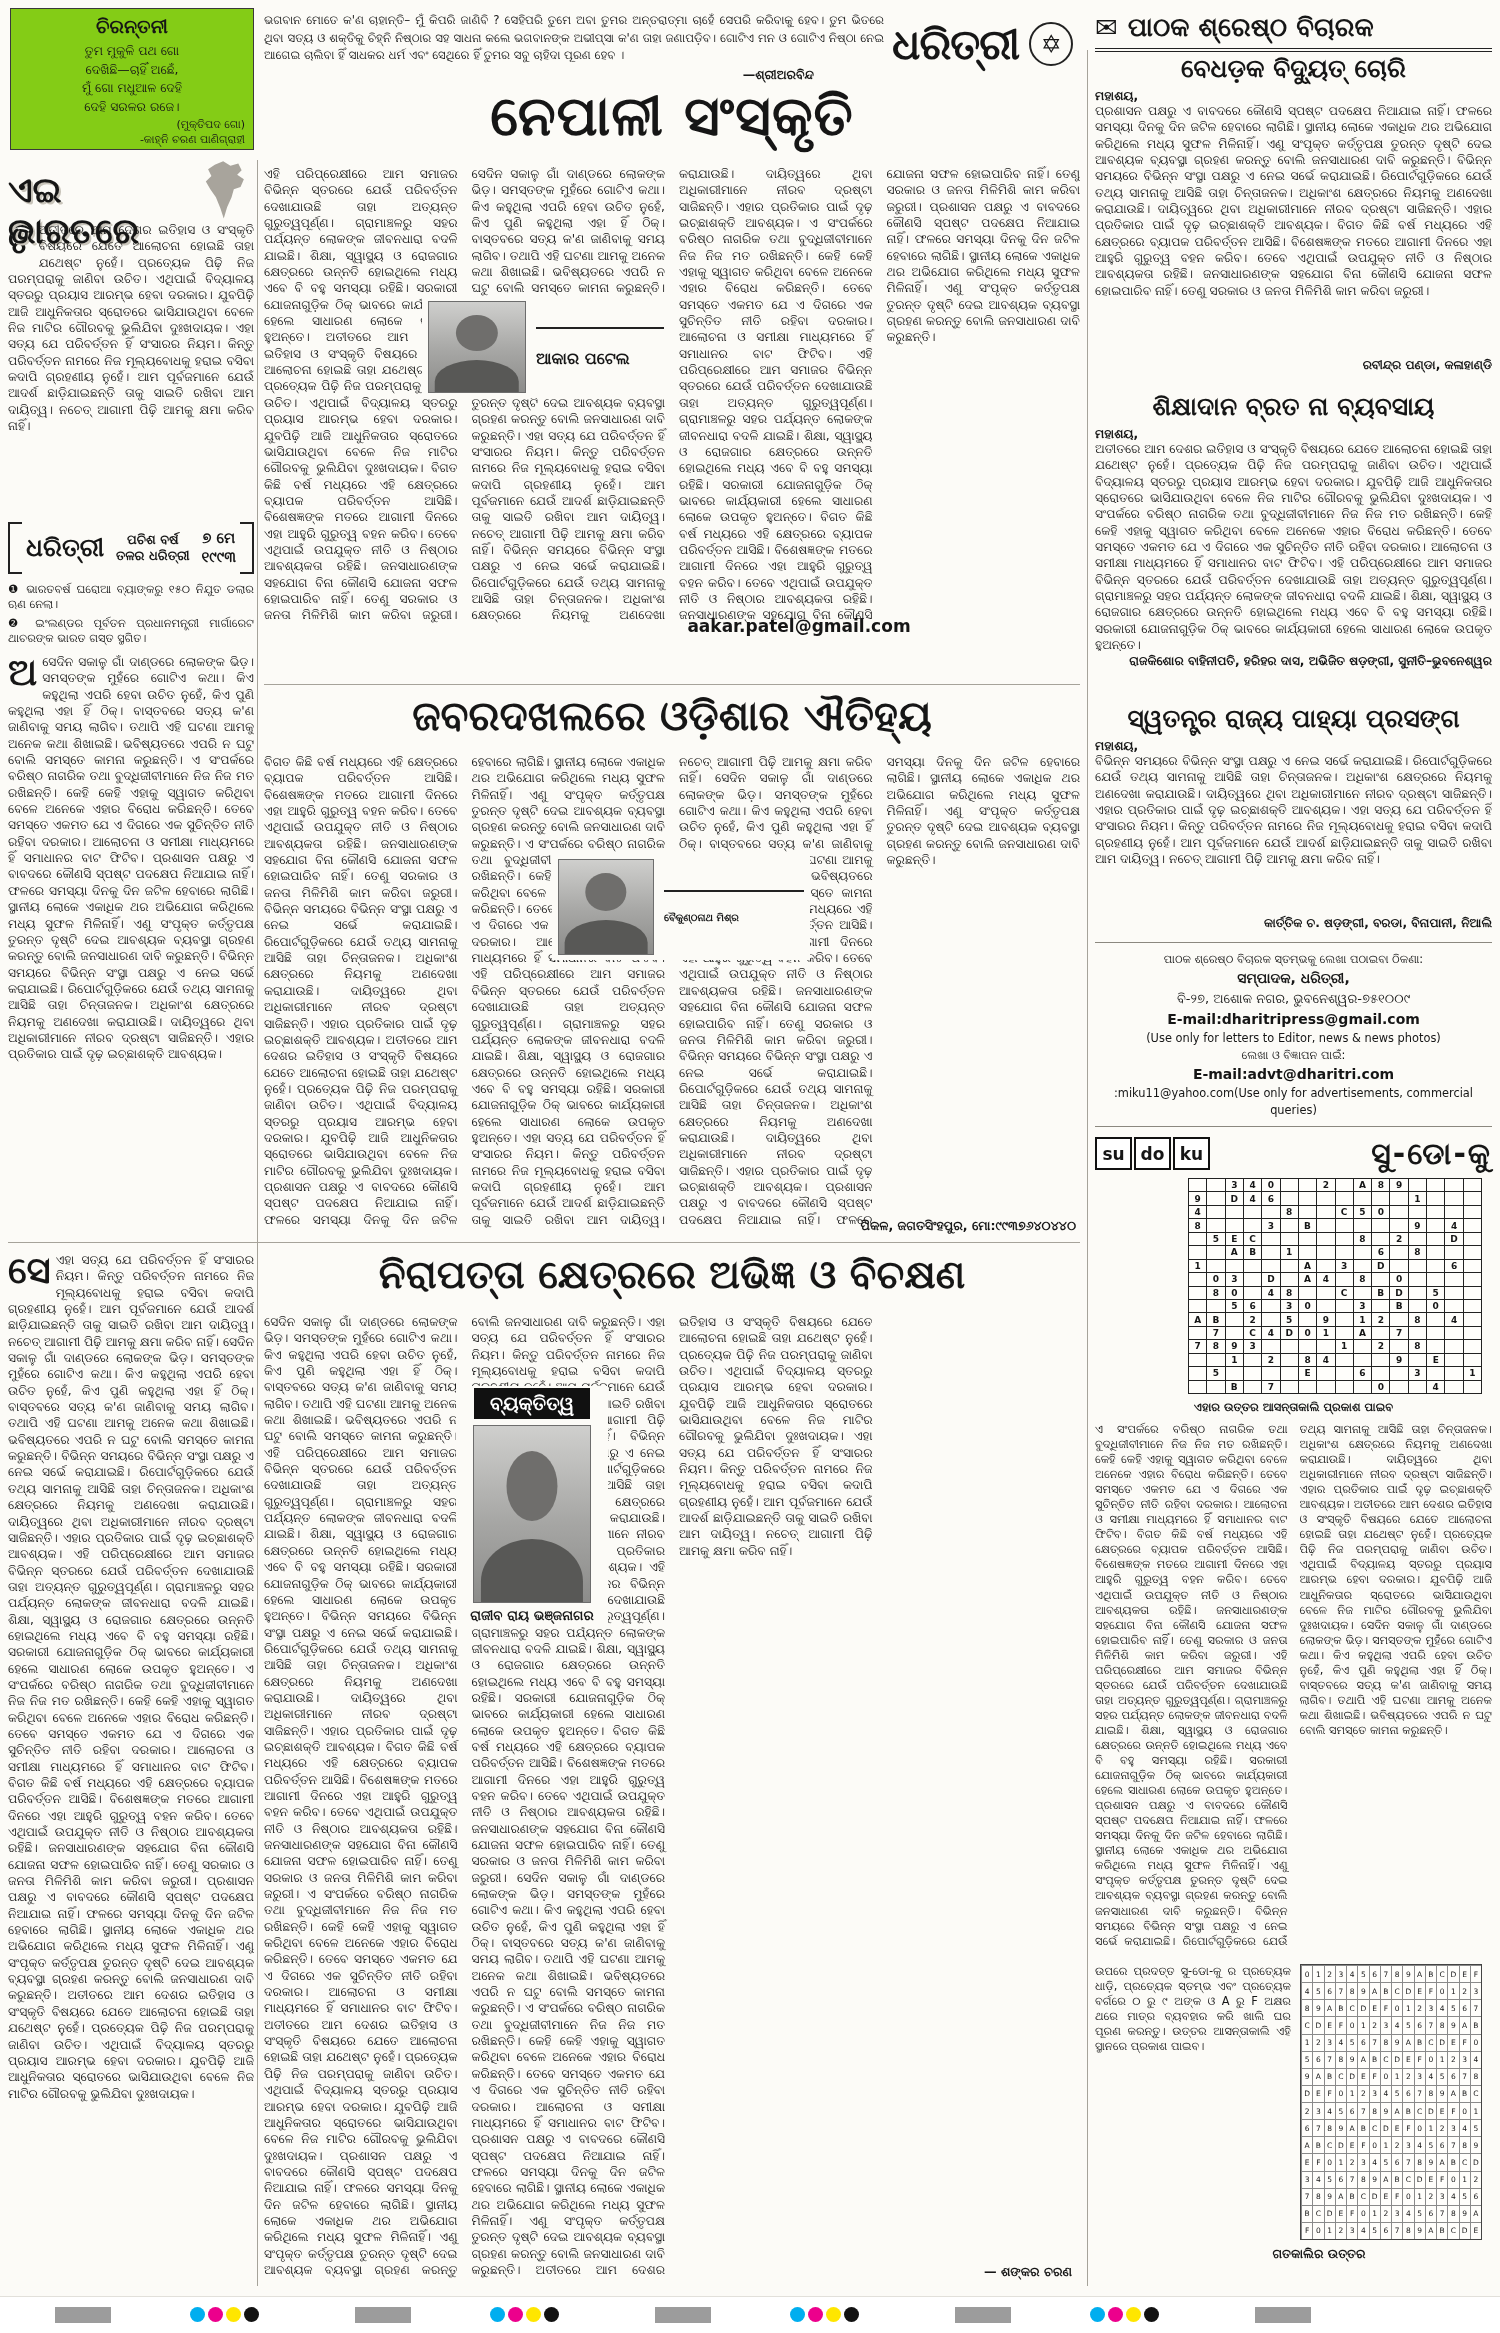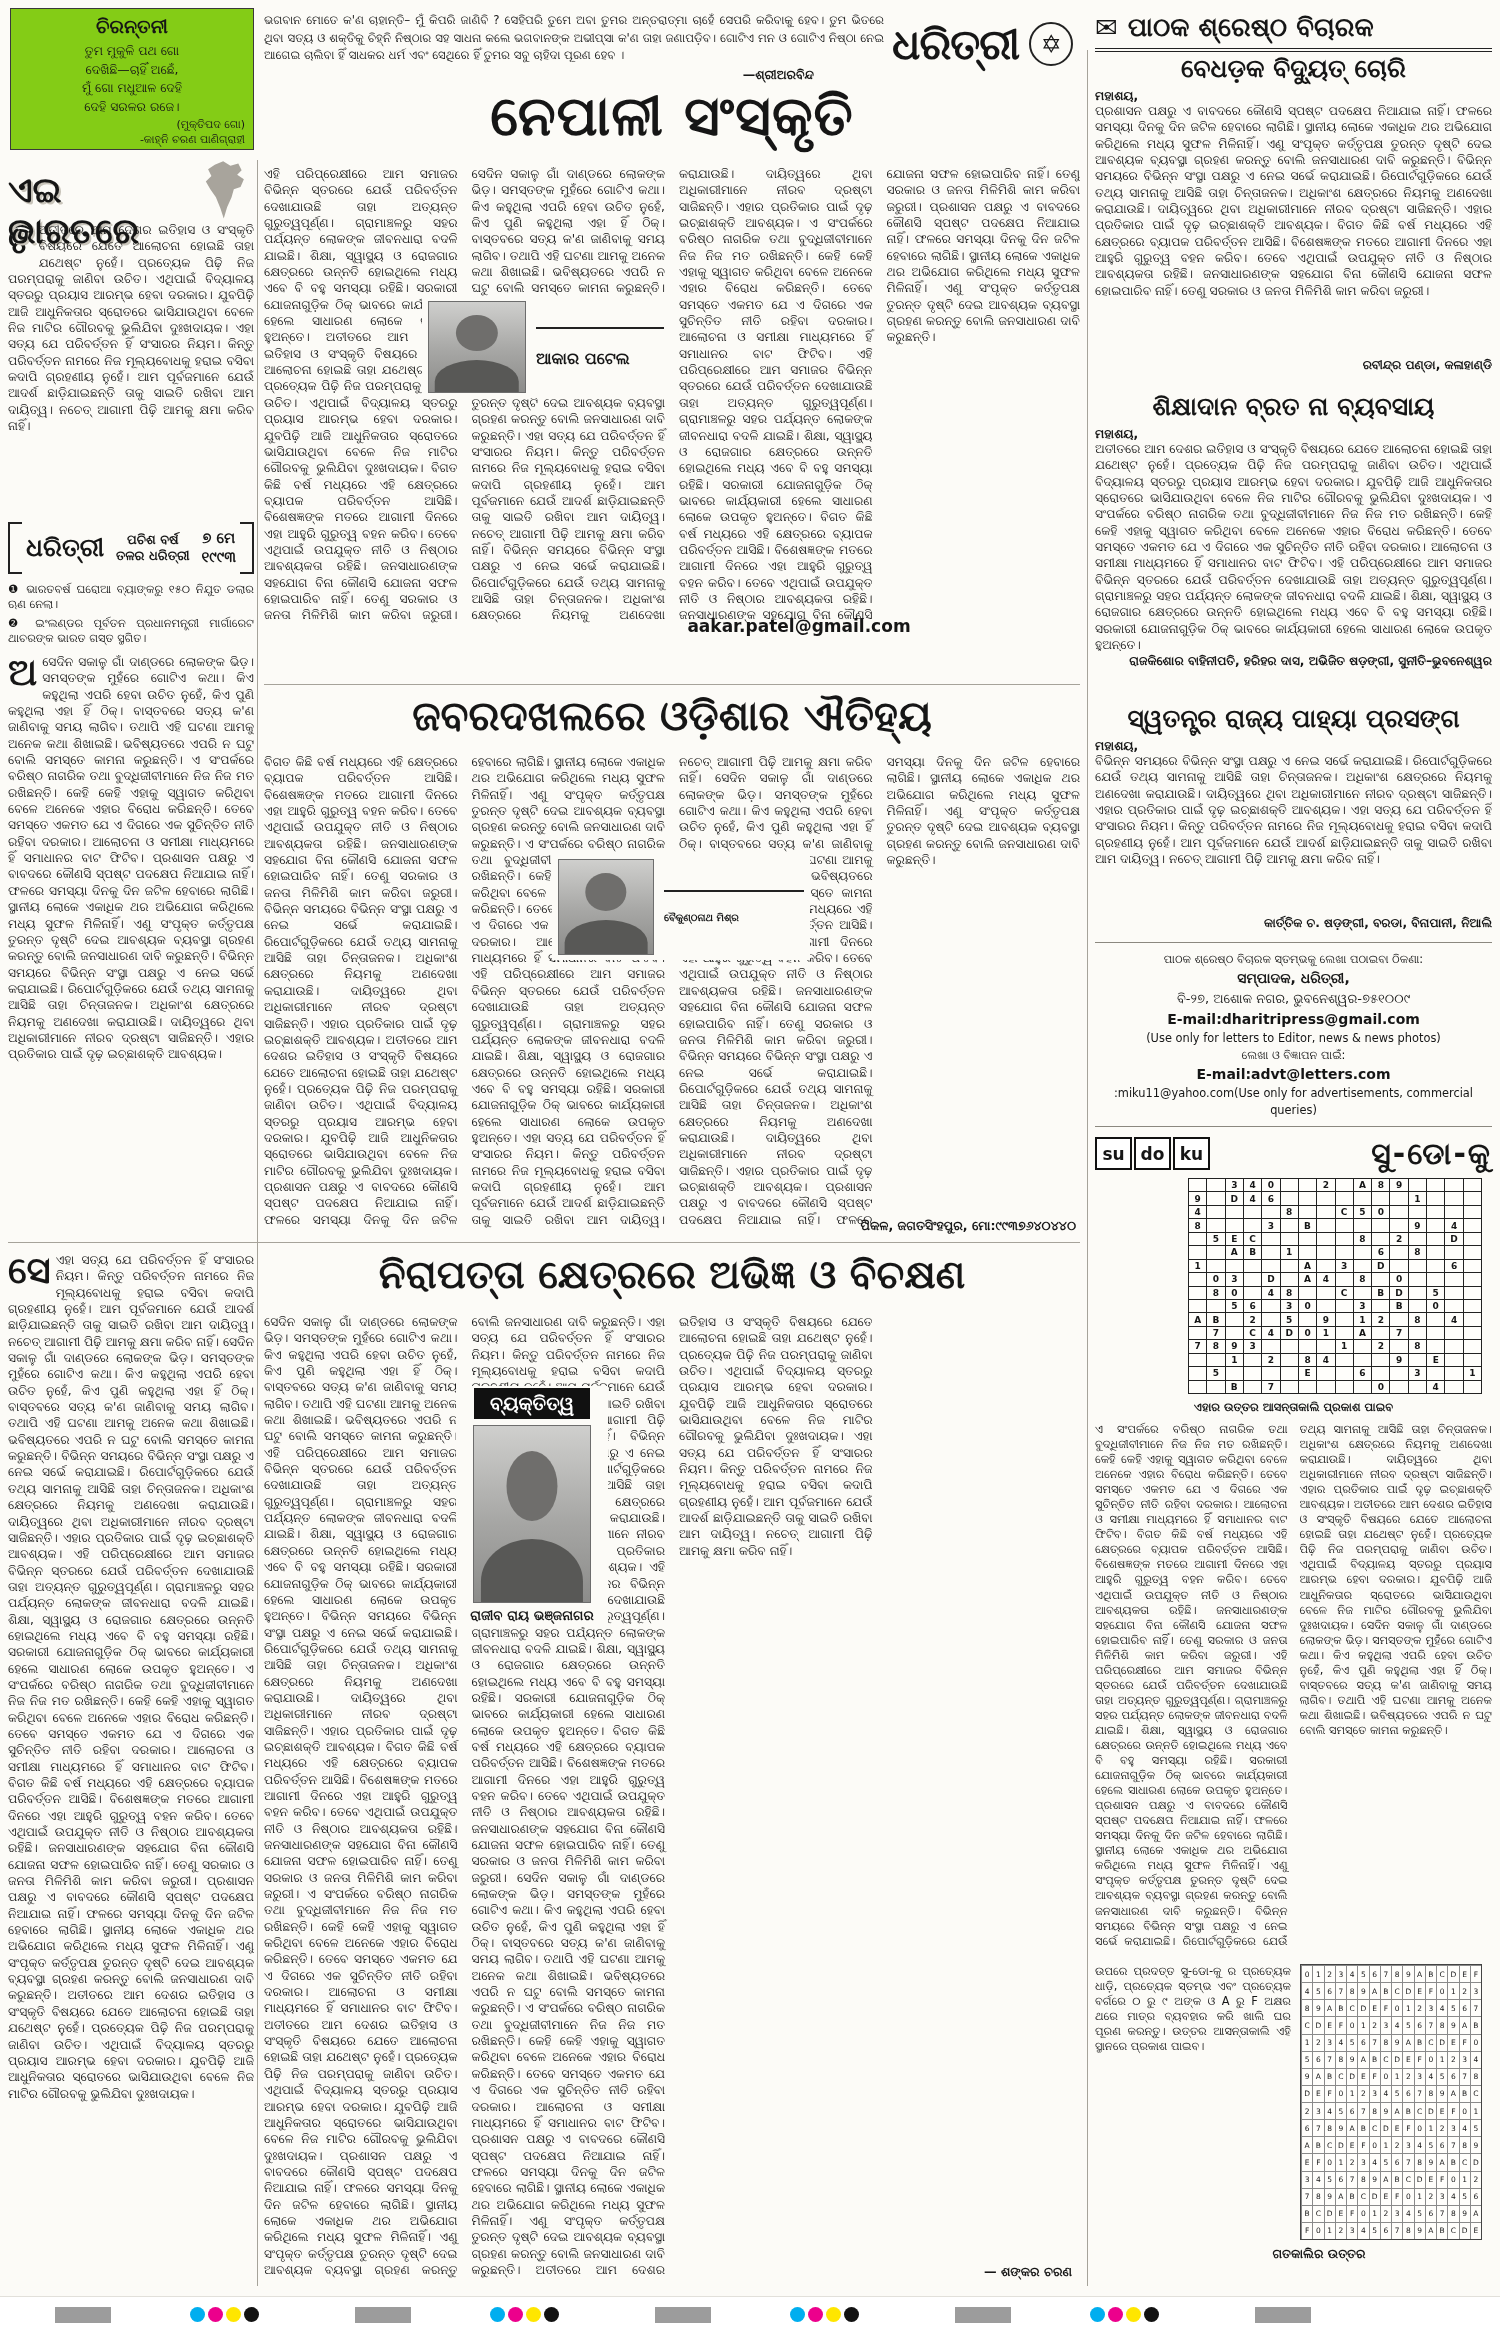--- a/index.html
+++ b/index.html
@@ -212,21 +212,21 @@
     <div class="signoff">କାର୍ତ୍ତିକ ଚ. ଷଡ଼ଙ୍ଗୀ, ବରଡା, ବିନାପାନୀ, ନିଆଲି</div>
   </div>
 
   <div class="abs contact-box" style="left:1095px; top:942px; width:397px; height:180px;">
     <div class="cb-s">ପାଠକ ଶ୍ରେଷ୍ଠ ବିଚାରକ ସ୍ତମ୍ଭକୁ ଲେଖା ପଠାଇବା ଠିକଣା:</div>
     <div class="cb-b">ସମ୍ପାଦକ, ଧରିତ୍ରୀ,</div>
     <div class="cb-m">ବି-୨୭, ଅଶୋକ ନଗର, ଭୁବନେଶ୍ୱର-୭୫୧୦୦୯</div>
     <div class="cb-b">E-mail:dharitripress@gmail.com</div>
     <div class="cb-s">(Use only for letters to Editor, news &amp; news photos)</div>
     <div class="cb-s">ଲେଖା ଓ ବିଜ୍ଞାପନ ପାଇଁ:</div>
-    <div class="cb-b">E-mail:advt@letters.com</div>
+    <div class="cb-b">E-mail:advt@dharitri.com</div>
     <div class="cb-s">:miku11@yahoo.com(Use only for advertisements, commercial queries)</div>
   </div>
 
   <div class="abs sud-header" style="left:1095px; top:1126px; width:397px; height:46px;">
     <div class="sud-logo">
       <div class="sud-box">su</div>
       <div class="sud-box">do</div>
       <div class="sud-box">ku</div>
     </div>
     <div class="sud-title">ସୁ-ଡୋ-କୁ</div>

